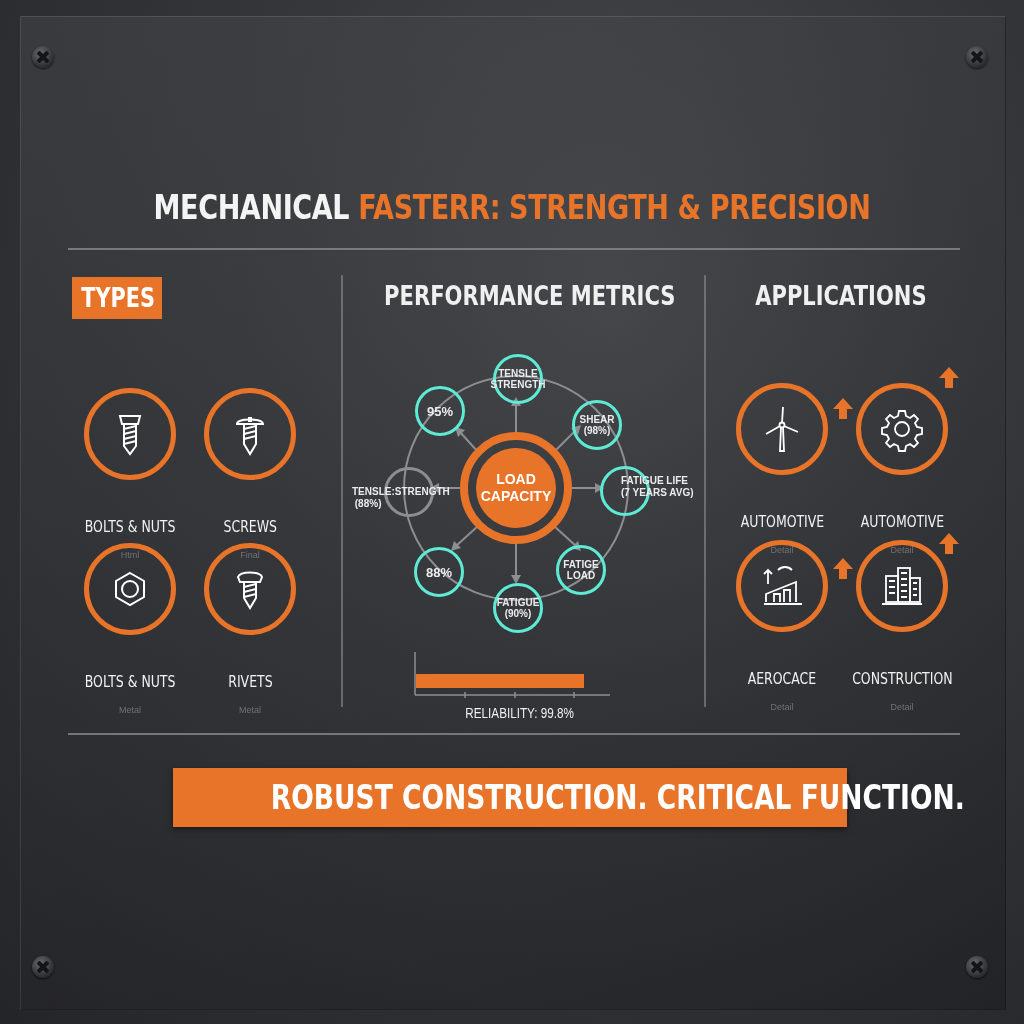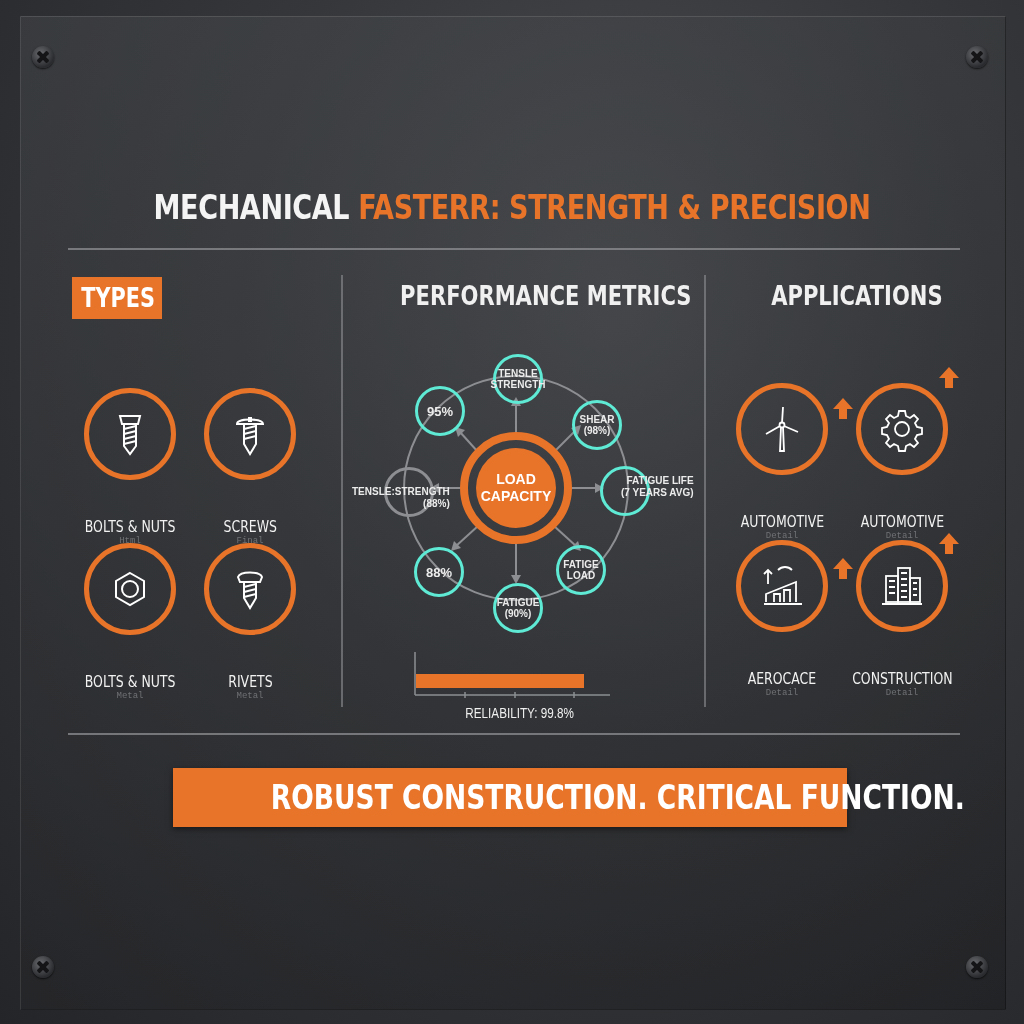--- a/index.html
+++ b/index.html
@@ -13,34 +13,34 @@
   .screw{position:absolute;width:22px;height:22px;border-radius:50%;
     background:radial-gradient(circle at 40% 35%,#6a6c70,#2a2b2e 70%);box-shadow:0 1px 2px rgba(0,0,0,0.7);}
   .screw:before,.screw:after{content:"";position:absolute;left:4px;top:9px;width:14px;height:4px;background:#151517;border-radius:1px;transform:rotate(45deg);}
   .screw:after{transform:rotate(-45deg);}
   .title{position:absolute;left:0;width:1024px;top:188px;text-align:center;font-family:"DejaVu Sans",sans-serif;font-weight:bold;font-size:33px;letter-spacing:-0.5px;transform:scaleX(0.82);transform-origin:center;}
   .title .w{color:#f4f4f4;} .title .o{color:#e8742a;}
   .hline{position:absolute;height:2px;background:#8d8f92;opacity:0.75;}
   .vline{position:absolute;width:2px;background:#8d8f92;opacity:0.6;}
   .types-badge{position:absolute;left:72px;top:277px;width:90px;height:42px;background:#e8742a;color:#fff;font-weight:bold;font-size:26px;font-family:"DejaVu Sans",sans-serif;text-align:right;line-height:42px;transform-origin:left;}
   .types-badge span{display:inline-block;transform:scaleX(0.8);}
-  .colhead{position:absolute;color:#f0f0f0;font-family:"DejaVu Sans",sans-serif;font-weight:bold;font-size:27px;text-align:center;padding-left:16px;}
+  .colhead{position:absolute;color:#f0f0f0;font-family:"DejaVu Sans",sans-serif;font-weight:bold;font-size:27px;text-align:center;}
   .colhead span{display:inline-block;transform:scaleX(0.78);white-space:nowrap;}
   .item{position:absolute;width:140px;text-align:center;}
   .ring{width:82px;height:82px;border:5px solid #e8742a;border-radius:50%;margin:0 auto;position:relative;}
   .ring svg{position:absolute;left:11px;top:11px;}
   .lbl{margin-top:37px;color:#f2f2f2;font-weight:normal;font-family:"DejaVu Sans",sans-serif;font-size:16px;white-space:nowrap;}
   .lbl span{display:inline-block;transform:scaleX(0.78);}
-  .sub{margin-top:0;color:#6f7174;font-size:9px;font-family:Liberation Mono, monospace;}
+  .sub{margin-top:14px;color:#6f7174;font-size:9px;}
   .arrow-up{position:absolute;}
   .node{position:absolute;width:44px;height:44px;border:3px solid #5eead4;border-radius:50%;color:#ececec;font-size:10px;font-weight:bold;display:flex;align-items:center;justify-content:center;text-align:center;line-height:11px;}
   .node.txt{font-size:13px;}
   .center-ring{position:absolute;left:460px;top:432px;width:112px;height:112px;border-radius:50%;border:8px solid #e8742a;box-sizing:border-box;}
   .center-core{position:absolute;left:476px;top:448px;width:80px;height:80px;border-radius:50%;background:#e8742a;color:#fff;font-weight:bold;font-size:14px;display:flex;align-items:center;justify-content:center;text-align:center;line-height:17px;}
-  .side-label{position:absolute;color:#ececec;font-size:10px;font-weight:bold;line-height:12px;text-align:right;}
+  .side-label{position:absolute;color:#ececec;font-size:10px;font-weight:bold;line-height:12px;}
   .bar{position:absolute;left:416px;top:674px;width:168px;height:14px;background:#e8742a;}
   .rel{position:absolute;left:430px;top:704px;width:180px;text-align:center;color:#f0f0f0;font-weight:normal;font-size:15px;}
   .rel span{display:inline-block;transform:scaleX(0.78);white-space:nowrap;}
   .tagline{position:absolute;left:173px;top:768px;width:674px;height:59px;background:#e8742a;color:#fff;font-family:"DejaVu Sans",sans-serif;font-weight:bold;font-size:34px;line-height:59px;text-align:center;box-shadow:0 2px 6px rgba(0,0,0,0.5);}
   .tagline span{display:inline-block;transform:scaleX(0.78);white-space:nowrap;}
 </style>
 </head>
 <body>
 
 <div class="frame"></div>

